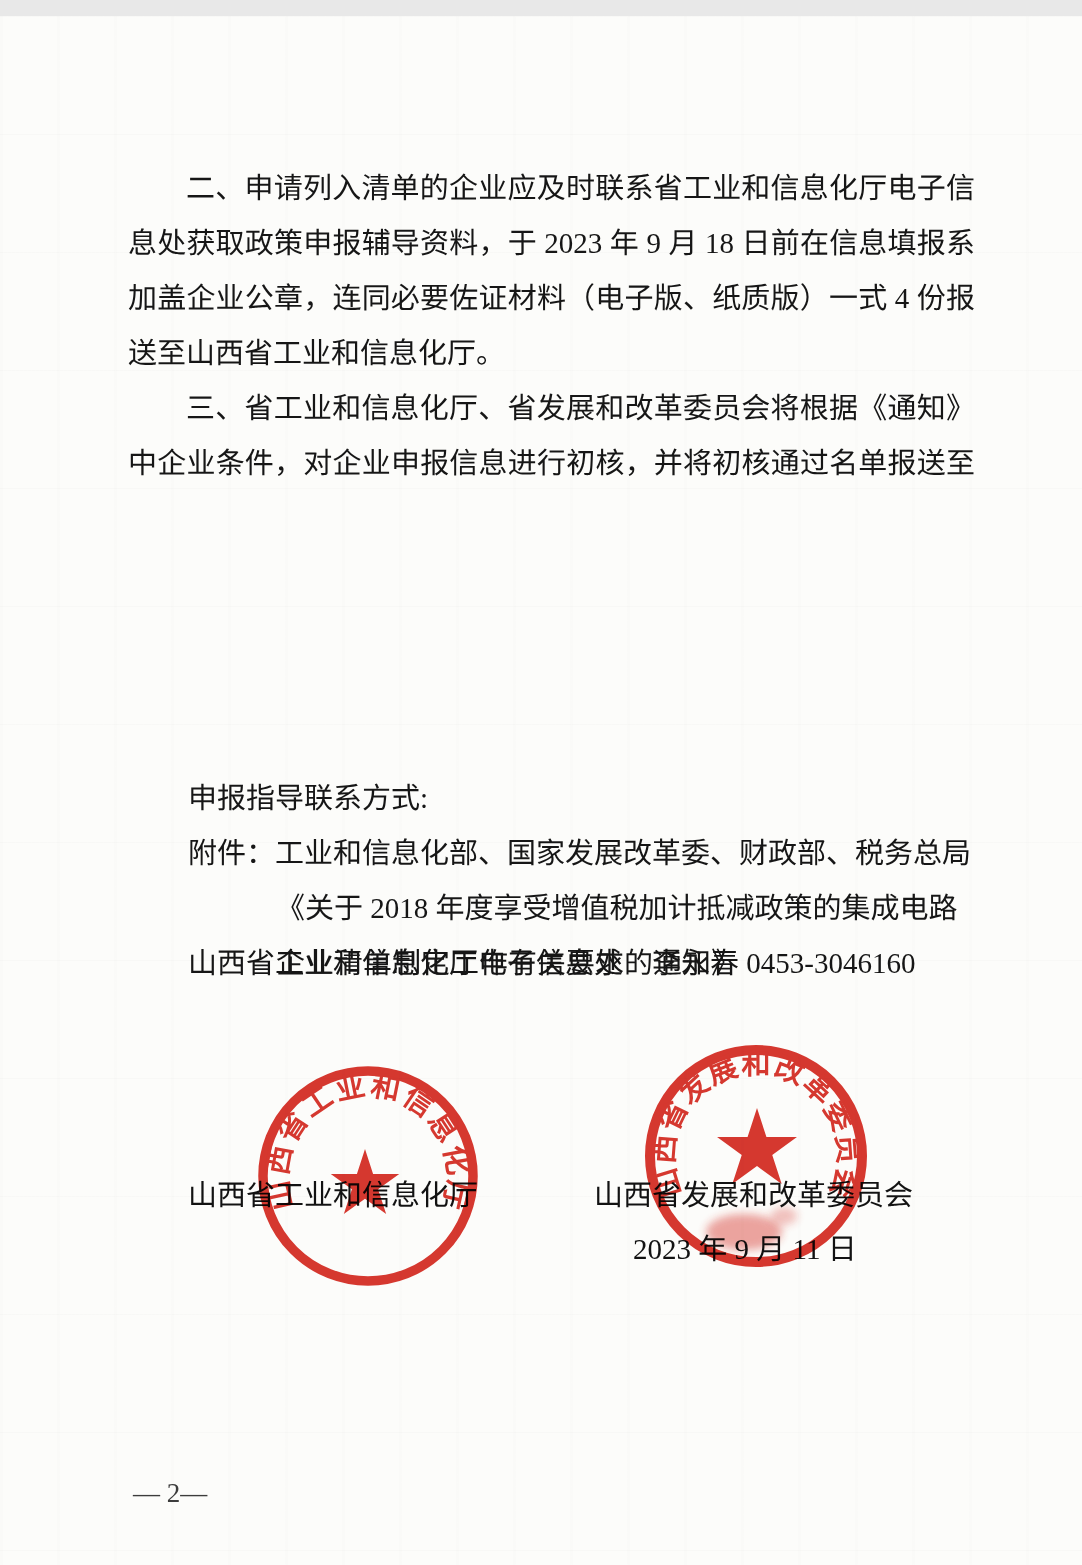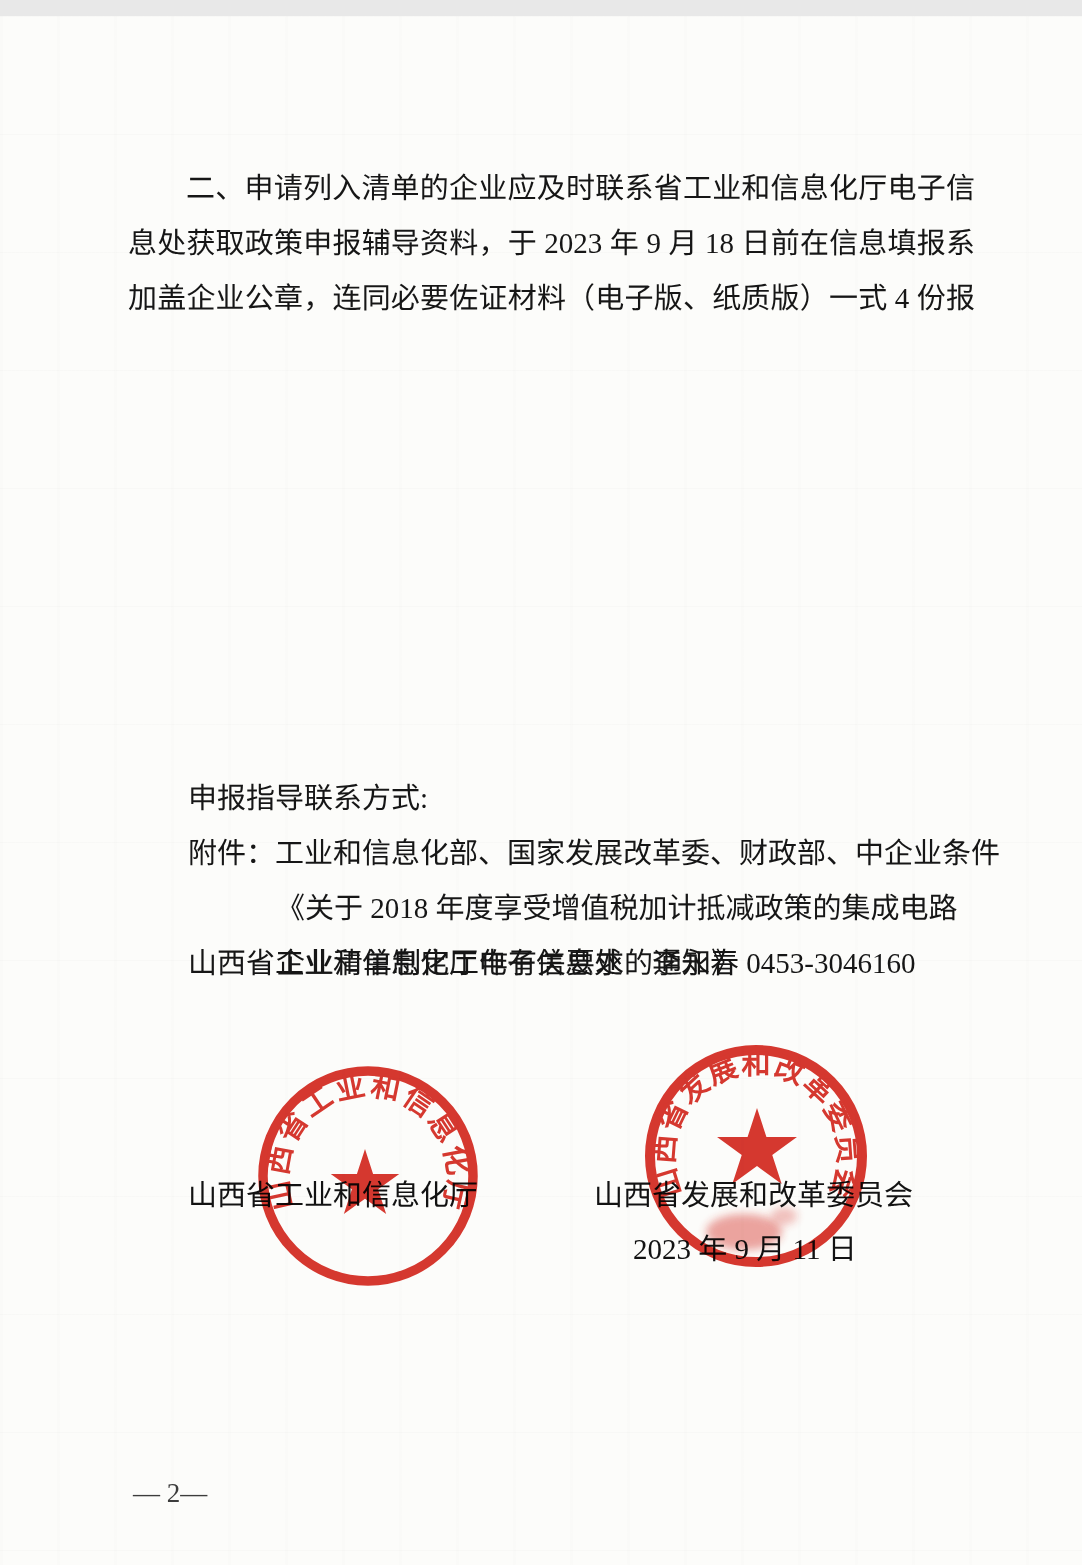--- a/index.html
+++ b/index.html
@@ -96,29 +96,32 @@
 </style>
 </head>
 <body>
 
 <div class="page">
 
   <section class="body-text">
     <div class="line indent">二、申请列入清单的企业应及时联系省工业和信息化厅电子信</div>
     <div class="line">息处获取政策申报辅导资料，于 2023 年 9 月 18 日前在信息填报系</div>
     <div class="line">加盖企业公章，连同必要佐证材料（电子版、纸质版）一式 4 份报</div>
+    <div class="line last">送至山西省工业和信息化厅。</div>
+    <div class="line indent">三、省工业和信息化厅、省发展和改革委员会将根据《通知》</div>
+    <div class="line">中企业条件，对企业申报信息进行初核，并将初核通过名单报送至</div>
   </section>
 
   <section class="contact">
     <div>申报指导联系方式:</div>
     <div>山西省工业和信息化厅电子信息处　李永春 0453-3046160</div>
   </section>
 
   <section class="attachment">
-    <div><span>附件：</span><span>工业和信息化部、国家发展改革委、财政部、中企业条件</span></div>
+    <div><span>附件：</span><span>工业和信息化部、国家发展改革委、财政部、税务总局</span></div>
     <div class="cont">《关于 2018 年度享受增值税加计抵减政策的集成电路</div>
     <div class="cont">企业清单制定工作有关要求的通知》</div>
   </section>
 
   <div class="sig" id="sig-left">山西省工业和信息化厅</div>
   <div class="sig" id="sig-right">山西省发展和改革委员会</div>
   <div class="sig" id="sig-date">2023 年 9 月 11 日</div>
 
   <svg class="seal" id="seal-left" width="240" height="240" viewBox="-120 -120 240 240">
     <circle cx="0" cy="0" r="105" fill="none" stroke="#d5271e" stroke-width="9.5"></circle>

